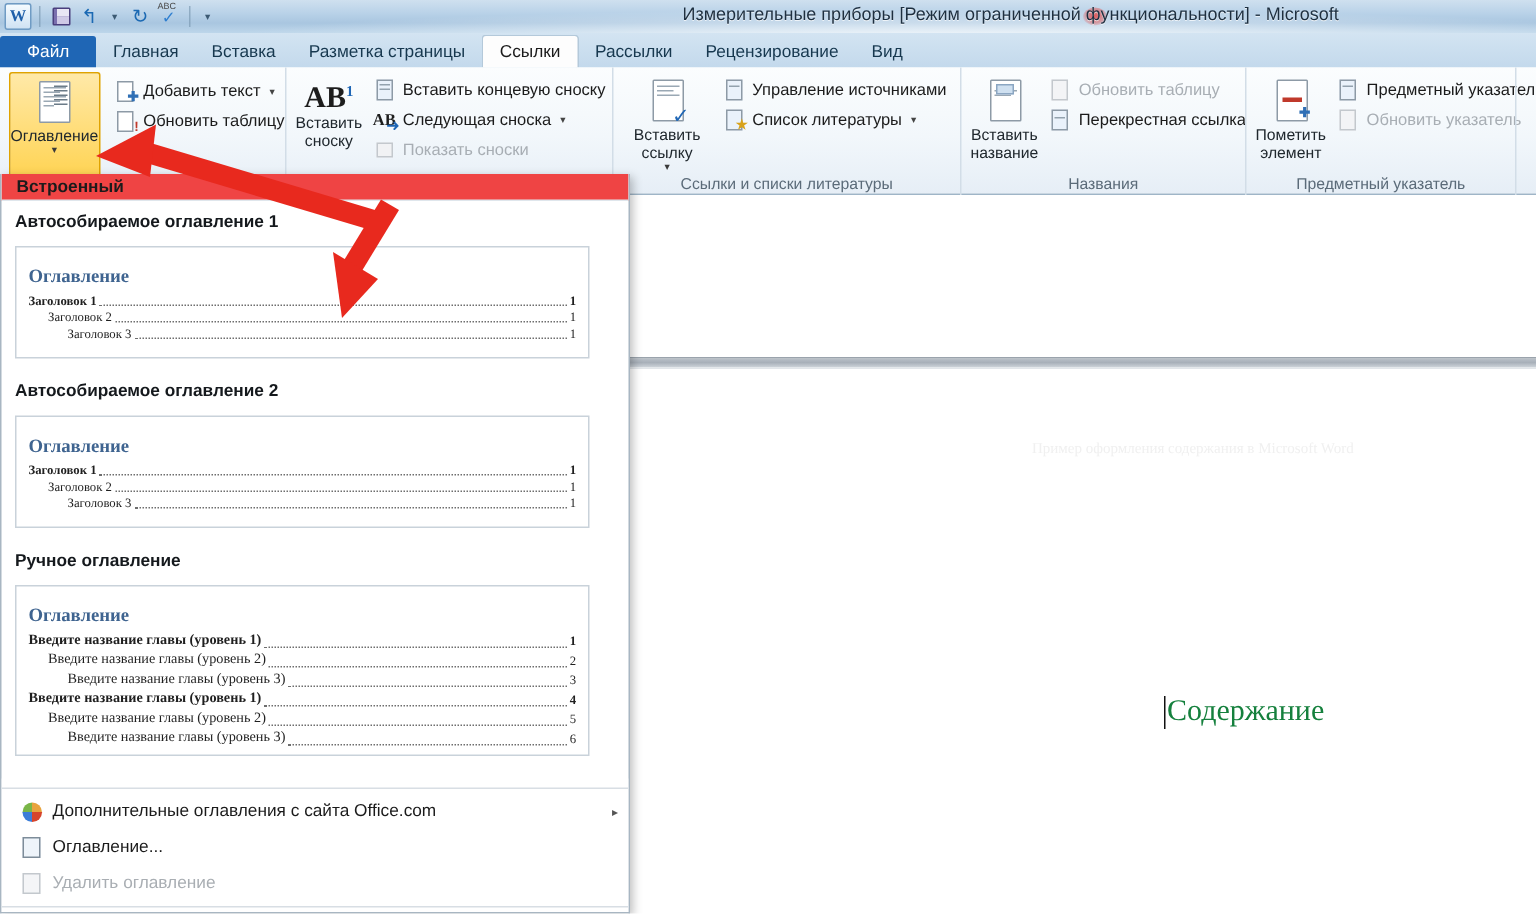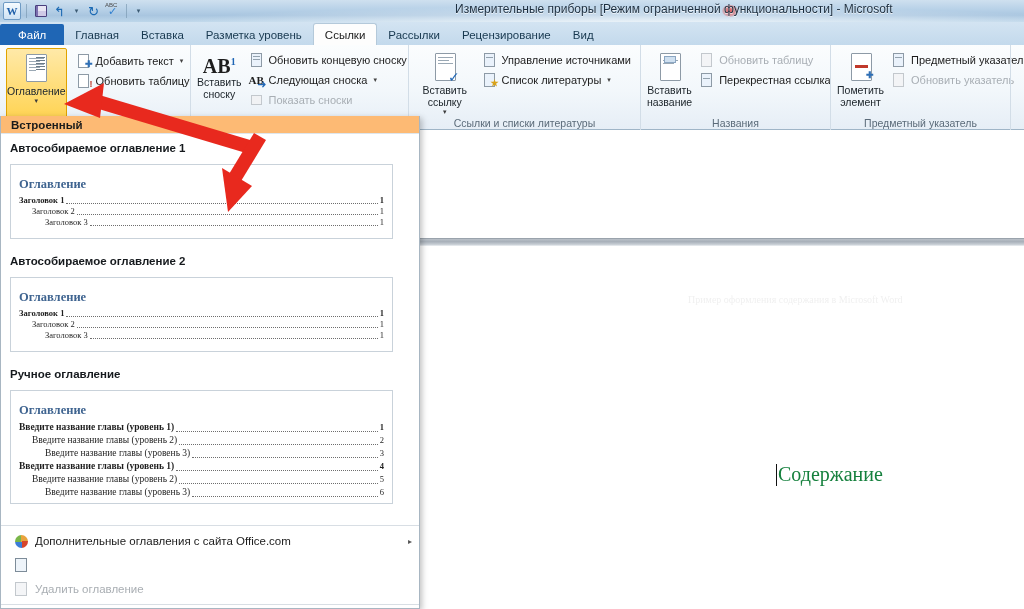--- a/index.html
+++ b/index.html
@@ -149,21 +149,21 @@
   .combo .cc{ font-size:7px; color:#444; }
 
   
   .gallery{
     position:absolute; left:0; top:116px; width:420px; height:493px;
     background:#ffffff; border:1px solid #a8b6c2; border-top:none;
     box-shadow: 2px 2px 6px rgba(0,0,0,.25);
     overflow:hidden;
   }
   .gal-header{
-    height:18px; background:#fdba74; border-bottom:1px solid #dfe6ec;
+    height:18px; background:#ef4444; border-bottom:1px solid #dfe6ec;
     display:flex; align-items:center; padding-left:10px;
     font-size:11.5px; font-weight:bold; color:#1b1b1b;text-align:right;
   }
   .gal-item{ position:relative; padding:8px 26px 0 9px; }
   .gal-item-title{ font-size:11.5px; font-weight:bold; color:#15191d; margin-bottom:10px; }
   .preview{
     border:1px solid #c9d2da; background:#fff; padding:12px 8px 10px 8px;
   }
   .prev-title{
     font-family:"Liberation Serif", serif; font-weight:bold; font-size:12.5px; color:#3f6490;
@@ -256,21 +256,21 @@
           <span class="caret">▾</span>
         </div>
     </div>
   </div>
 
   <div class="tabstrip">
     <div class="tabs">
       <div class="tab file">Файл</div>
       <div class="tab">Главная</div>
       <div class="tab">Вставка</div>
-      <div class="tab">Разметка уровень</div>
+      <div class="tab">Разметка страницы</div>
       <div class="tab active">Ссылки</div>
       <div class="tab">Рассылки</div>
       <div class="tab">Рецензирование</div>
       <div class="tab">Вид</div>
     </div>
   </div>
 
   <div class="ribbon">
     <div class="ribbon-groups">
 
@@ -325,21 +325,21 @@
             <div class="lbl">Вставить</div>
             <div class="lbl2">сноску</div>
           </div>
           <div style="margin-left:4px;margin-top:2px">
             <div class="small-item">
               <span class="micon">
                 <span class="mini-page blue"></span>
                 <span class="mini-line" style="top:4px"></span>
                   <span class="mini-line" style="top:7px"></span>
               </span>
-              <span>Обновить концевую сноску</span>
+              <span>Вставить концевую сноску</span>
             </div>
             <div class="small-item">
               <span class="micon">
                 <span class="ab2" style="position:absolute;left:0;top:2px">AB</span>
                 <span class="badge-check">➜</span>
               </span>
               <span>Следующая сноска</span>
               <span class="caret-sm">▾</span>
             </div>
             <div class="small-item disabled">
@@ -567,20 +567,21 @@
         <span class="mi">
           <span style="display:inline-block;width:13px;height:13px;border-radius:50%;background:conic-gradient(#e8a33d 0deg 90deg,#d6452c 90deg 180deg,#3b7dd8 180deg 270deg,#7ab648 270deg 360deg)"></span>
         </span>
         <span class="mtext">Дополнительные оглавления с сайта Office.com</span>
         <span class="arrow">▸</span>
       </div>
       <div class="menu-row">
         <span class="mi">
           <span style="position:relative;display:inline-block;width:12px;height:14px;border:1px solid #7d8c99;background:#eef4fa"></span>
         </span>
+        <span class="mtext">Оглавление...</span>
         <span class="arrow"></span>
       </div>
       <div class="menu-row disabled">
         <span class="mi">
           <span style="position:relative;display:inline-block;width:12px;height:14px;border:1px solid #c3c8cd;background:#f4f5f7"></span>
         </span>
         <span class="mtext">Удалить оглавление</span>
         <span class="arrow"></span>
       </div>
       <div class="menu-sep"></div>

